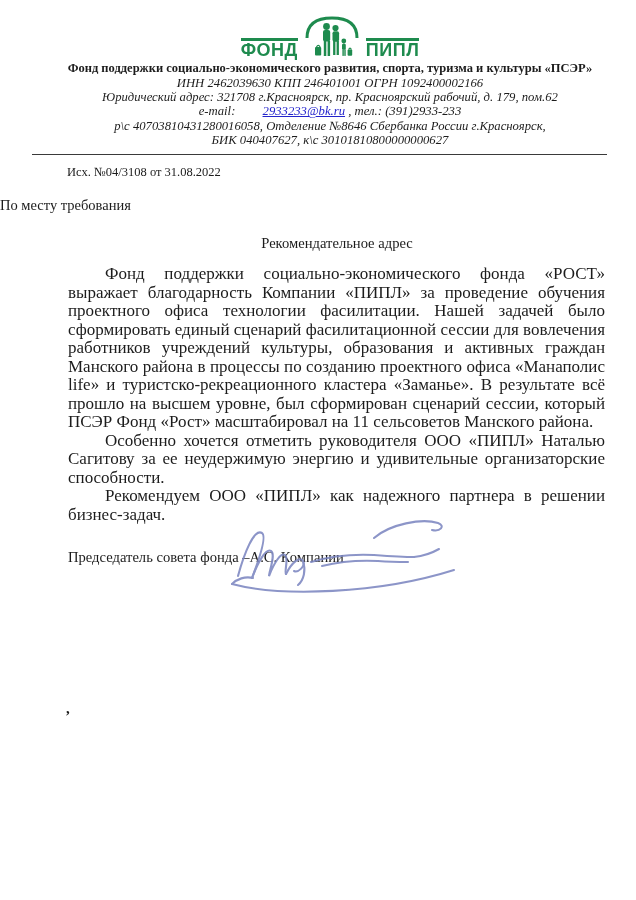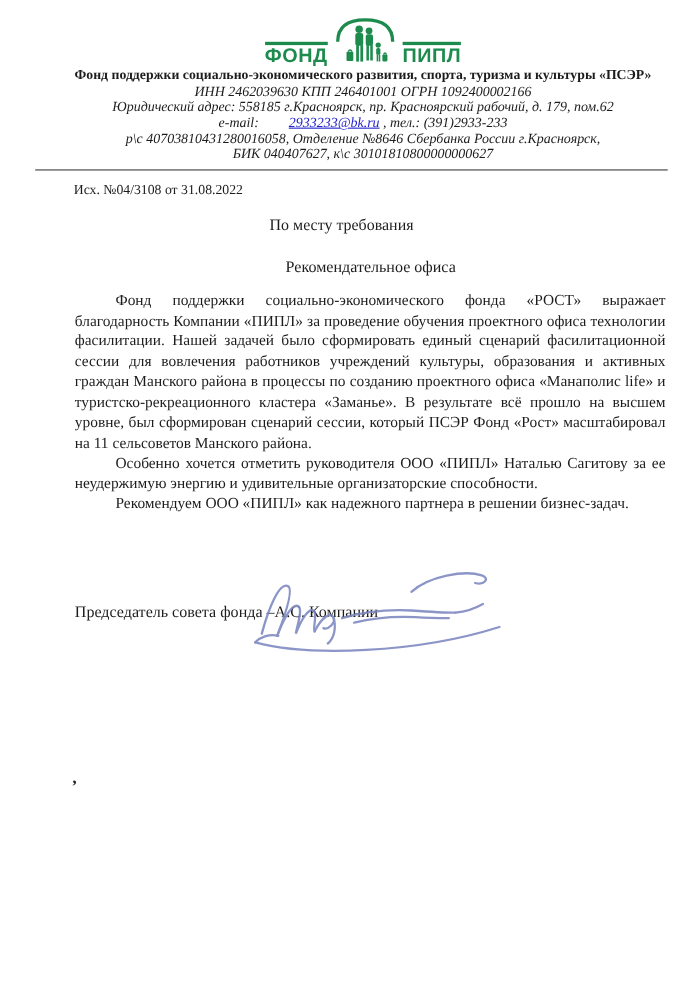--- a/index.html
+++ b/index.html
@@ -31,31 +31,31 @@
   .org-name { font-weight:700; font-size:12.5px; line-height:15px; margin-top:2px; }
   .org-detail { font-style:italic; font-size:12.7px; line-height:14.2px; }
   .email-link { color:#2424cc; text-decoration:underline; cursor:pointer;margin-left:24px; }
 
   
   .rule {
     border:0; border-top:1.4px solid #3a3a3a;
     margin:7px 0 0 32px; width:575px;
   }
   .ref-line { margin:10px 0 0 67px; font-size:12.5px; }
-  .addressee { margin-top:17px; margin-right:15px; text-align:center; font-size:14.5px; }
+  .addressee { margin-top:17px; margin-right:15px; text-align:left; font-size:14.5px; }
 
   
   .title {
     margin:21px 30px 0 68px; text-align:center;
     font-size:14.6px; font-weight:400;
   }
   .body-text {
     margin:13px 31px 0 68px;
     text-align:justify;
-    font-size:14px; line-height:18.5px;
+    font-size:17px; line-height:18.5px;
   }
   .body-text p { margin:0; text-indent:37px; }
 
   
   .sign-row {
     position:absolute; left:68px; right:41px; top:549px;
     display:flex; justify-content:flex-start;
     font-size:14.6px;
   }
   .signature-ink { position:absolute; left:226px; top:510px; pointer-events:none; }
@@ -95,33 +95,33 @@
 
             <rect x="45.6" y="33.5" width="4.6" height="6.3" rx="1"></rect>
             <path d="M46.6 33.5 q1.4 -2.6 2.8 0" fill="none" stroke="#1e8b4e" stroke-width="1.2"></path>
           </g>
         </svg>
       </span>
       <span class="logo-word">ПИПЛ</span>
     </div>
     <div class="org-name">Фонд поддержки социально-экономического развития, спорта, туризма и культуры «ПСЭР»</div>
     <div class="org-detail">ИНН 2462039630 КПП 246401001 ОГРН 1092400002166</div>
-    <div class="org-detail">Юридический адрес: 558185 г.Красноярск,  пр. Красноярский рабочий, д. 179, пом.62</div>
+    <div class="org-detail">Юридический адрес: 321708 г.Красноярск,  пр. Красноярский рабочий, д. 179, пом.62</div>
     <div class="org-detail"><span>e-mail: </span><a class="email-link">2933233@bk.ru</a><span> , тел.: (391)2933-233</span></div>
     <div class="org-detail">р\с 40703810431280016058, Отделение №8646 Сбербанка России г.Красноярск,</div>
     <div class="org-detail">БИК 040407627, к\с 30101810800000000627</div>
   </header>
 
   <hr class="rule">
 
   <div class="ref-line">Исх. №04/3108 от 31.08.2022</div>
 
   <div class="addressee">По месту требования</div>
 
-  <h1 class="title">Рекомендательное офиса</h1>
+  <h1 class="title">Рекомендательное адрес</h1>
 
   <div class="body-text">
     <p>Фонд поддержки социально-экономического фонда «РОСТ» выражает благодарность Компании «ПИПЛ» за проведение обучения проектного офиса технологии фасилитации. Нашей задачей было сформировать единый сценарий фасилитационной сессии для вовлечения работников учреждений культуры, образования и активных граждан Манского района в процессы по созданию проектного офиса «Манаполис life» и туристско-рекреационного кластера «Заманье». В результате всё прошло на высшем уровне, был сформирован сценарий сессии, который ПСЭР Фонд «Рост» масштабировал на 11 сельсоветов Манского района.</p>
     <p>Особенно хочется отметить руководителя ООО «ПИПЛ» Наталью Сагитову за ее неудержимую энергию и удивительные организаторские способности.</p>
     <p>Рекомендуем ООО «ПИПЛ» как надежного партнера в решении бизнес-задач.</p>
   </div>
 
   <div class="sign-row">
     <span>Председатель совета фонда  –</span>
     <span>А.С. Компании</span>

